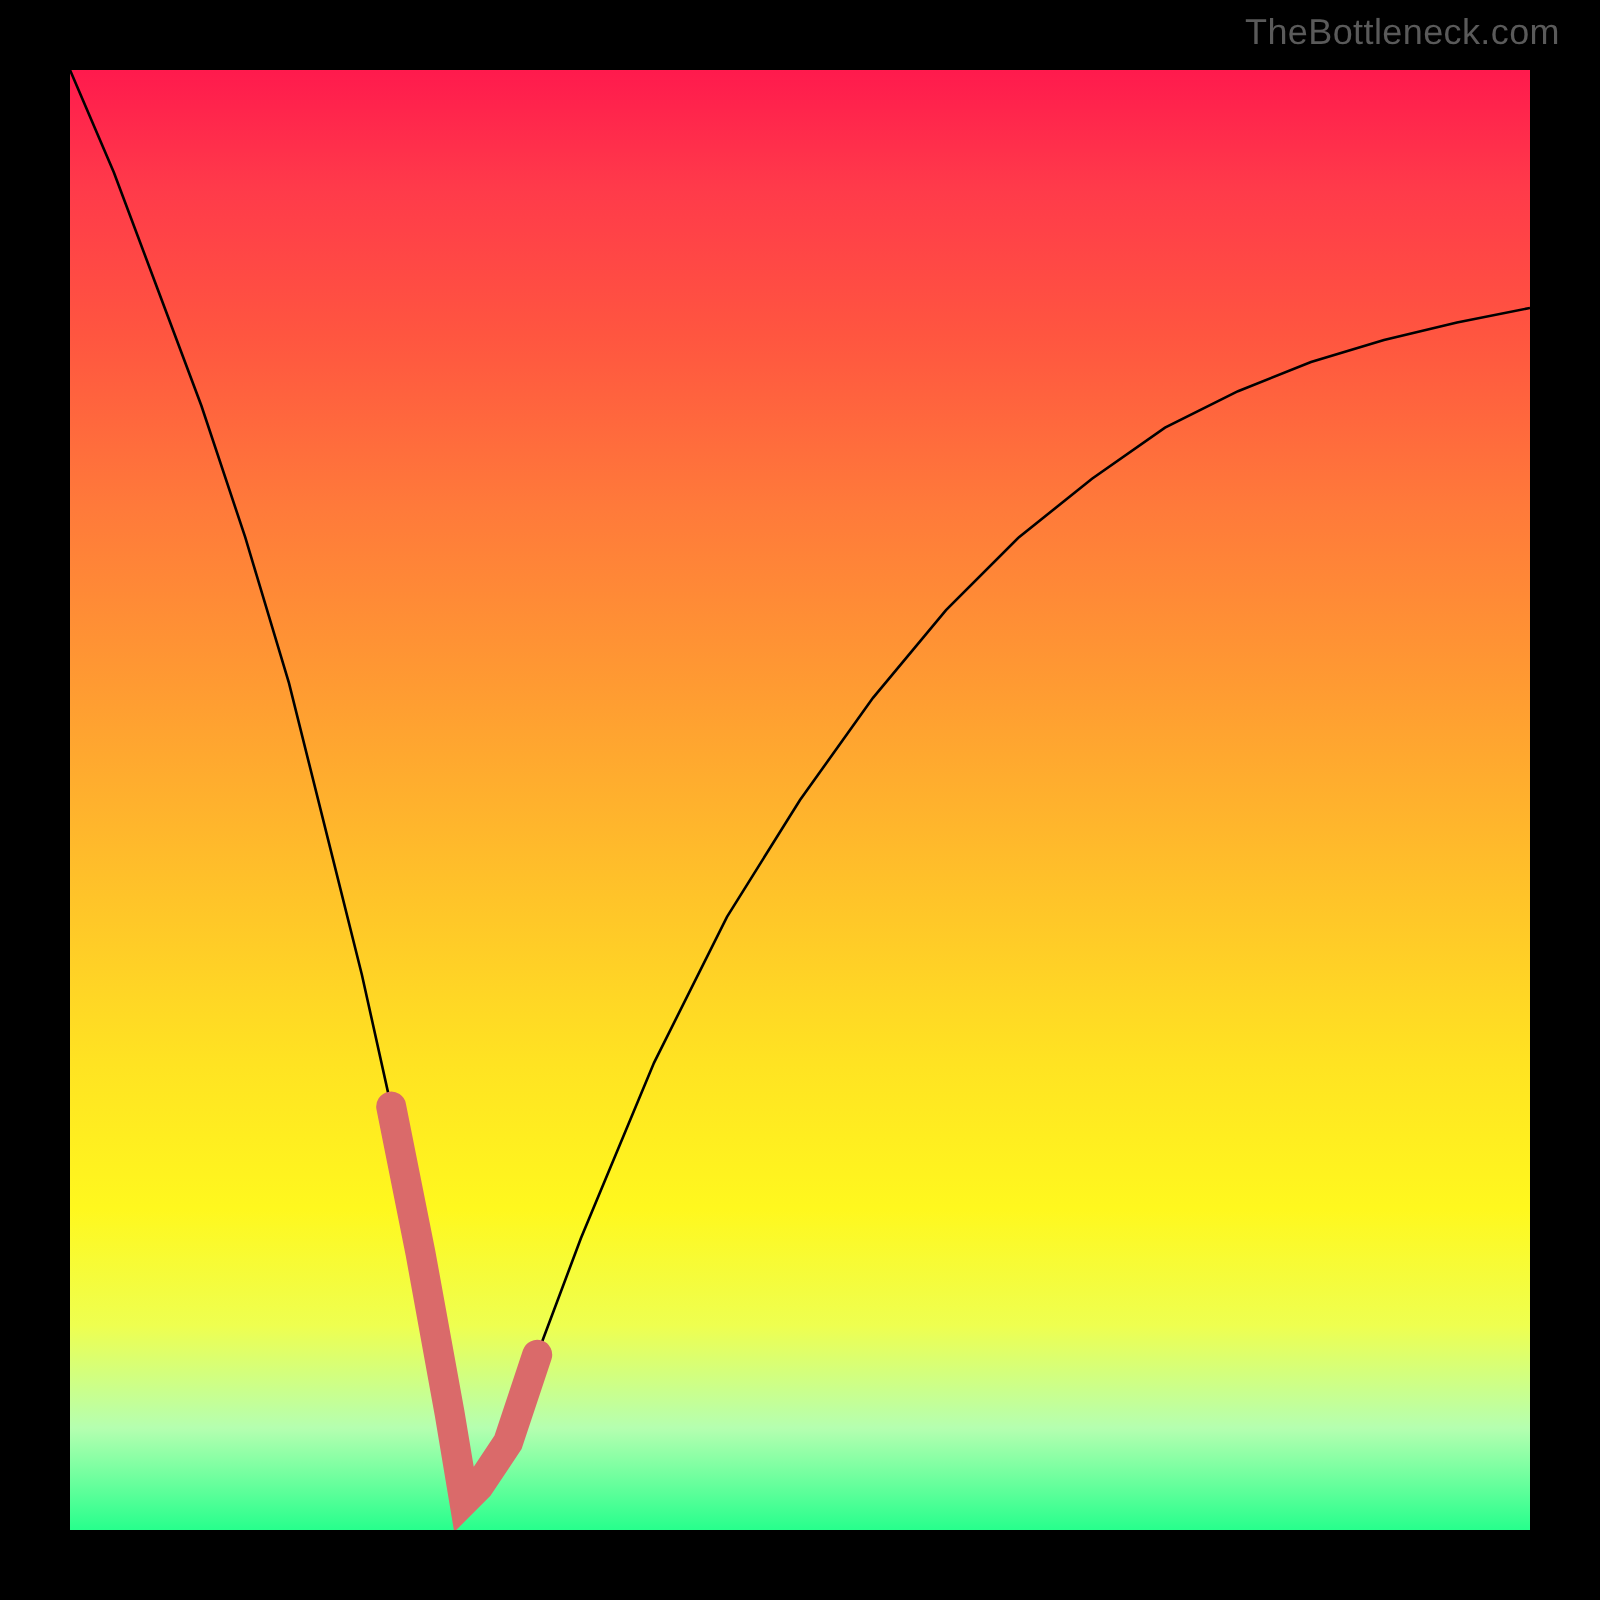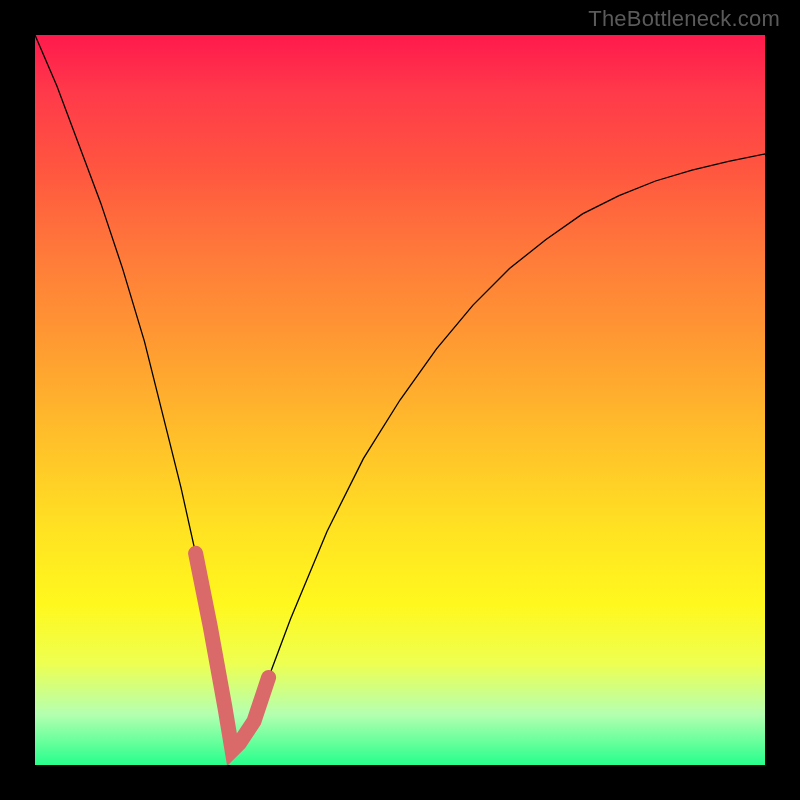--- a/index.html
+++ b/index.html
@@ -28,21 +28,21 @@
       #eeff50 86%,
       #b5ffb0 93%,
       #27ff8c 100%
     );
   }
   .watermark {
     position: absolute;
     top: 6px;
     right: 20px;
     font-family: Arial, Helvetica, sans-serif;
-    font-size: 22px;
+    font-size: 18px;
     font-weight: 500;
     color: #5a5a5a;
     letter-spacing: 0.2px;
     text-align: center;
   }
   svg.curve {
     position: absolute;
     left: 0; top: 0;
     width: 730px; height: 730px;
   }

